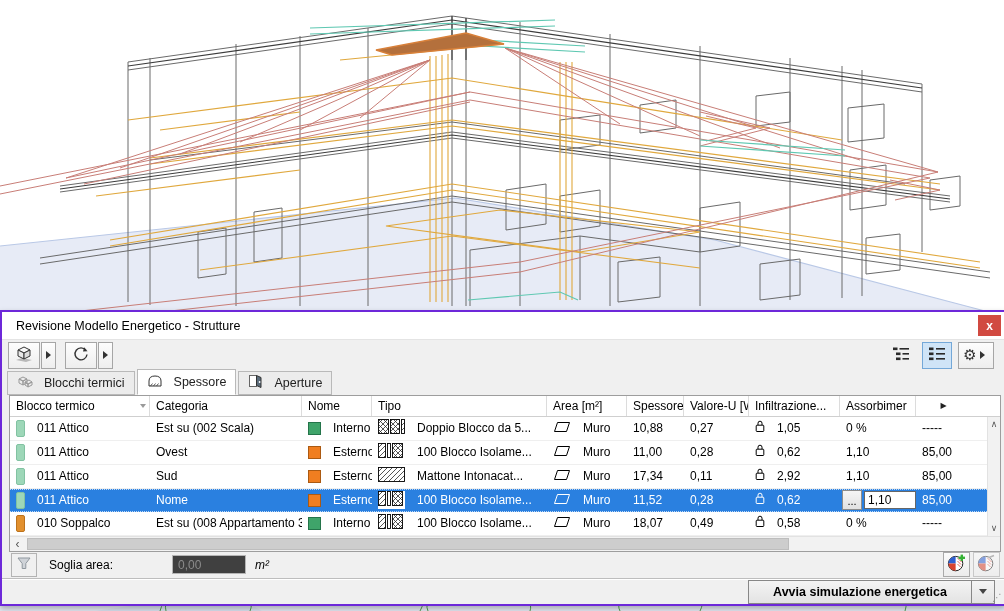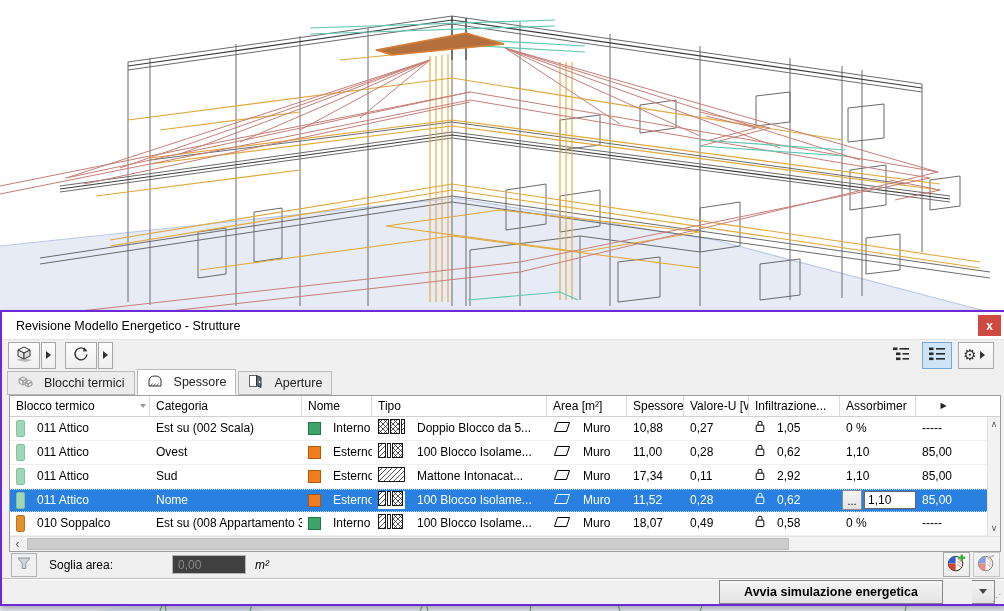--- a/index.html
+++ b/index.html
@@ -82,21 +82,21 @@
   .filterlabel{margin-left:12px;color:#000;}
   .filterinput{margin-left:59px;width:62px;height:17px;border:1px solid #b5b5b5;background:#404040;
                color:#8b8b8b;font-size:12px;padding:0 5px;}
   .unit{margin-left:9px;color:#000;font-style:italic;}
   .energybtns{margin-left:auto;margin-right:4px;display:flex;gap:3px;}
   .ebtn{width:25px;height:23px;background:linear-gradient(#fbfbfb,#ececec);border:1px solid #a9a9a9;
         display:flex;align-items:center;justify-content:center;}
   .ebtn.dis{opacity:.55;}
   
   .footer{flex:1;position:relative;border-top:1px solid #fff;display:flex;align-items:center;justify-content:flex-end;}
-  .runwrap{display:flex;margin-right:9px;height:24px;gap:29px;}
+  .runwrap{display:flex;margin-right:9px;height:24px;}
   .runbtn{background:linear-gradient(#f4f4f4,#e3e3e3);border:1px solid #878787;font-weight:bold;
           font-size:12.5px;color:#000;padding:0 24px;display:flex;align-items:center;}
   .runarrow{width:22px;border:1px solid #878787;border-left:none;background:linear-gradient(#f4f4f4,#e3e3e3);
             display:flex;align-items:center;justify-content:center;}
   .grip{position:absolute;right:2px;bottom:1px;font-family:"DejaVu Sans",sans-serif;color:#9a9a9a;font-size:10px;line-height:1;}
 </style>
 </head>
 <body>
 
 <svg width="0" height="0" style="position:absolute">

